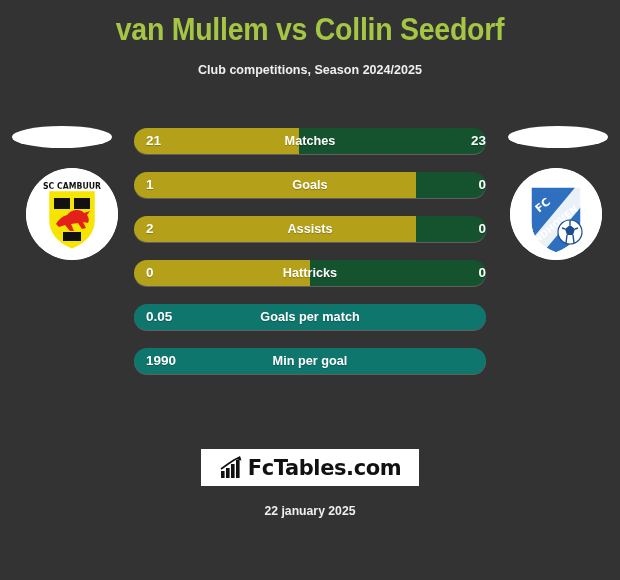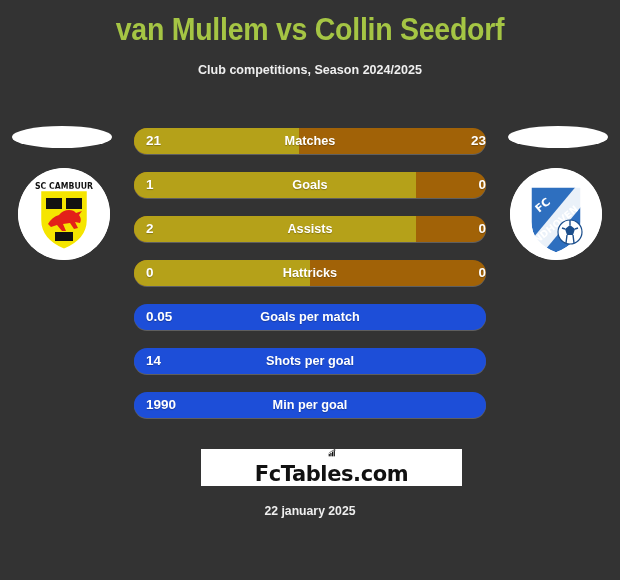--- a/index.html
+++ b/index.html
@@ -66,43 +66,43 @@
   
   .badge {
     position: absolute;
     width: 92px;
     height: 92px;
     border-radius: 50%;
     background: #FFFFFF;
     top: 168px;
     overflow: hidden;
   }
-  .badge.left  { left: 18px; }
+  .badge.left  { left: 26px; }
   .badge.right { left: 510px; }
 
   .badge svg { display: block; }
 
   
   .bars {
     position: absolute;
     left: 134px;
     top: 128px;
     width: 352px;
   }
 
   .row {
     position: relative;
     height: 26px;
     margin-bottom: 18px;
     border-radius: 13px;
     overflow: hidden;
-    background: #a16207;
+    background: #14532d;
     box-shadow: 0 1px 0 rgba(255,255,255,0.22);
   }
-  .row.single { background: #1d4ed8; }
+  .row.single { background: #0f766e; }
 
   .fill {
     position: absolute;
     left: 0; top: 0; bottom: 0;
     background: #B5A119;
   }
 
   .row .home,
   .row .away,
   .row .label {
@@ -123,28 +123,27 @@
     transform: scaleX(0.94);
     transform-origin: center;
   }
   .row.single .label { text-align: center; }
 
   
   .fctables {
     position: absolute;
     left: 201px;
     top: 449px;
-    width: 261px;
+    width: 218px;
     height: 37px;
     background: #FFFFFF;
     display: flex;
     align-items: center;
     justify-content: center;
     gap: 5px;
-    flex-direction: column;
   }
   .fctables .wordmark {
     color: #111111;
     font-size: 21px;
     font-weight: bold;
     letter-spacing: -0.4px;
     font-family: "DejaVu Sans", sans-serif;
   }
 
   
@@ -222,24 +221,20 @@
         <div class="fill" style="width: 50%;"></div>
         <span class="home">0</span>
         <span class="label">Hattricks</span>
         <span class="away">0</span>
       </div>
       <div class="row single">
         <span class="home">0.05</span>
         <span class="label">Goals per match</span>
       </div>
       <div class="row single">
-        <span class="home">14</span>
-        <span class="label">Shots per goal</span>
-      </div>
-      <div class="row single">
         <span class="home">1990</span>
         <span class="label">Min per goal</span>
       </div>
     </div>
 
   <div class="fctables">
     <svg width="24" height="24" viewBox="0 0 24 24">
       <rect x="2" y="15" width="3.6" height="7" fill="#111111"></rect>
       <rect x="7" y="12" width="3.6" height="10" fill="#111111"></rect>
       <rect x="12" y="8" width="3.6" height="14" fill="#111111"></rect>

